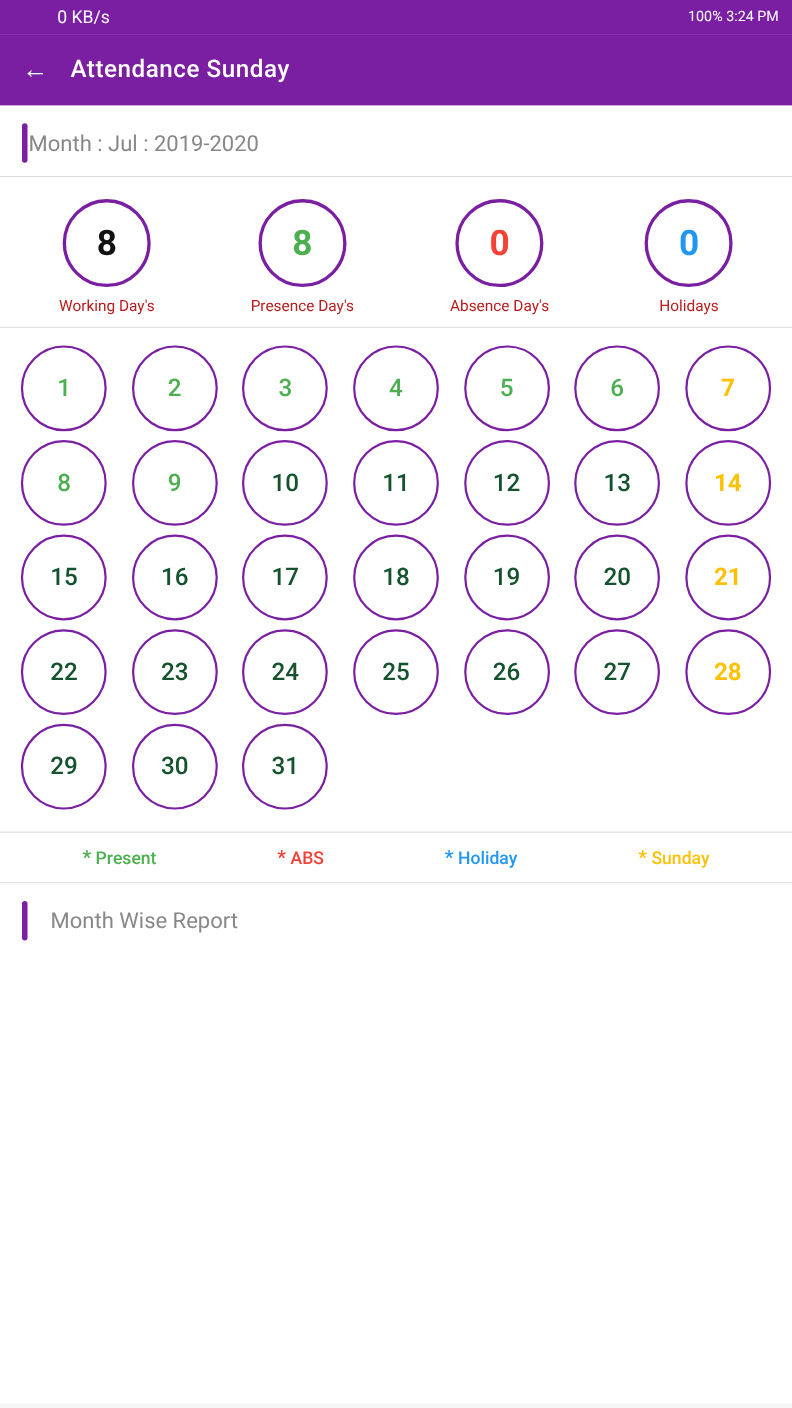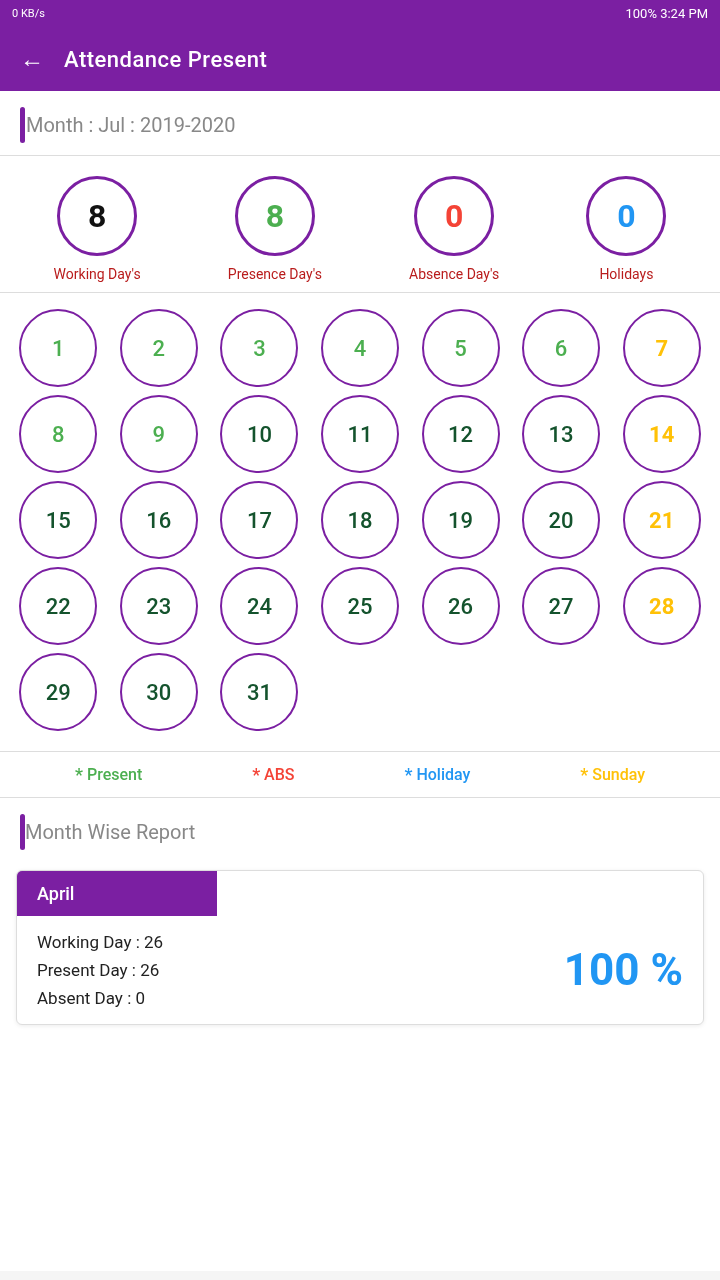--- a/index.html
+++ b/index.html
@@ -15,21 +15,21 @@
     
     .status-bar {
       background: #7B1FA2;
       color: white;
       font-size: 13px;
       padding: 6px 12px;
       display: flex;
       justify-content: space-between;
       align-items: center;
     }
-    .status-left { font-size: 11px; }
+    .status-left { font-size: 16px; margin-left: 40px; }
     .status-right { display: flex; align-items: center; gap: 6px; font-size: 13px; }
 
     
     .header {
       background: #7B1FA2;
       color: white;
       padding: 18px 20px;
       display: flex;
       align-items: center;
       gap: 20px;
@@ -150,21 +150,21 @@
     .legend-item.absent { color: #F44336; }
     .legend-item.holiday { color: #2196F3; }
     .legend-item.sunday { color: #FFC107; }
     .legend-star { font-size: 18px; }
 
     
     .month-wise-section {
       padding: 16px 20px 12px;
       display: flex;
       align-items: center;
-      gap: 0;
+      gap: 21px;
     }
     .month-wise-title {
       font-size: 20px;
       color: #888;
       font-weight: 400;
     }
 
     
     .report-card {
       margin: 8px 16px 20px;
@@ -207,21 +207,21 @@
 <body>
 
 <div class="status-bar">
   <span class="status-left">0
 KB/s</span>
   <span class="status-right">100% 3:24 PM</span>
 </div>
 
 <div class="header">
   <span class="header-back">←</span>
-  <span class="header-title">Attendance Present</span>
+  <span class="header-title">Attendance Sunday</span>
 </div>
 
 <div class="content">
 
   <div class="month-section">
     <div class="purple-bar"></div>
     <span class="month-title">Month : Jul : 2019-2020</span>
   </div>
 
   <div class="summary-row">
@@ -304,25 +304,14 @@
       <span class="legend-star">*</span>
       <span>Sunday</span>
     </div>
   </div>
 
   <div class="month-wise-section">
     <div class="purple-bar"></div>
     <span class="month-wise-title">Month Wise Report</span>
   </div>
 
-  <div class="report-card">
-    <div class="report-card-header">April</div>
-    <div class="report-card-body">
-      <div class="report-stats">
-        <span class="report-stat">Working Day : 26</span>
-        <span class="report-stat">Present Day : 26</span>
-        <span class="report-stat">Absent Day : 0</span>
-      </div>
-      <div class="report-percentage">100 %</div>
-    </div>
-  </div>
 
 </div>
 
 </body></html>

